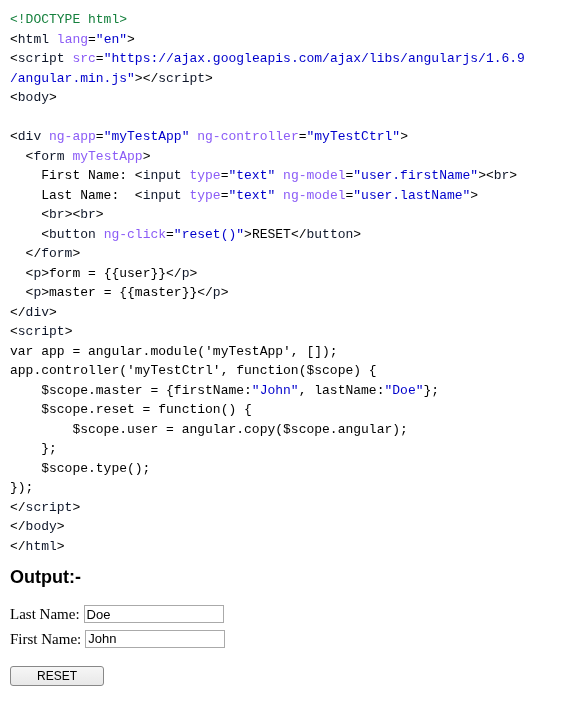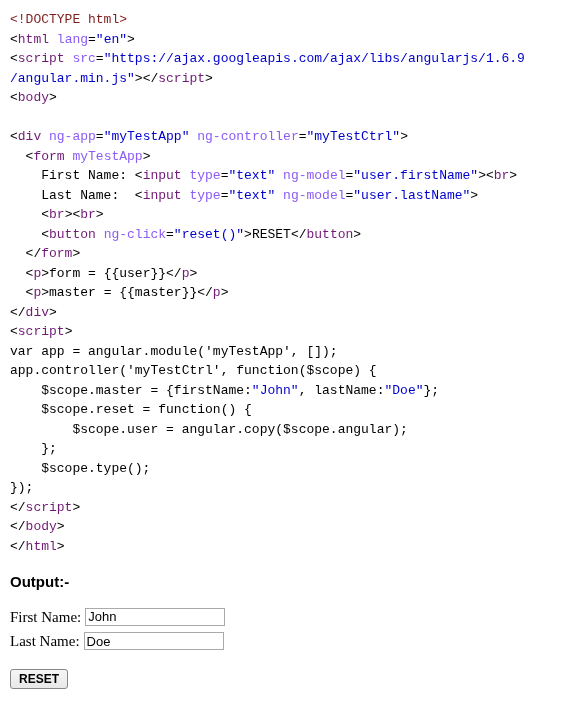--- a/index.html
+++ b/index.html
@@ -8,29 +8,29 @@
       font-family: Consolas, 'Courier New', monospace;
       font-size: 13px;
       line-height: 1.5;
       color: #000;
       background: #fff;
     }
     .code-block {
       white-space: pre;
       margin-bottom: 8px;
     }
-    .gray { color: #7f1d1d; }
-    .red { color: #701a75; }
+    .gray { color: #15803d; }
+    .red { color: #0f172a; }
     .blue { color: #0000cc; }
     .teal { color: #8b5cf6; }
     .output-heading {
       font-family: Arial, sans-serif;
       font-weight: bold;
-      font-size: 15px;
-      margin: 15px 0 12px 0;
+      font-size: 18px;
+      margin: 8px 0 12px 0;
     }
     .form-section {
       font-family: 'Times New Roman', serif;
       font-size: 15px;
     }
     .form-row {
       margin: 2px 0;
       display: flex;
       align-items: center;
     }
@@ -42,28 +42,27 @@
       font-size: 13px;
       padding: 1px 2px;
       border: 1px solid #aaa;
       width: 140px;
       height: 18px;
       box-sizing: border-box;
     }
     .reset-btn {
       font-family: Arial, sans-serif;
       font-size: 12px;
-      padding: 2px 8px;
+      padding: 2px 26px;
       margin-top: 14px;
       margin-bottom: 14px;
       border: 1px solid #888;
       border-radius: 3px;
       background: linear-gradient(#f6f6f6, #e8e8e8);
       cursor: pointer;
-      font-weight: bold;
     }
     .output-line {
       font-family: 'Times New Roman', serif;
       font-size: 15px;
       margin: 14px 0;
     }
   </style>
 </head>
 <body>
 
@@ -93,23 +92,23 @@
 <span>    $scope.type();</span>
 <span>});</span>
 <span>&lt;/</span><span class="red">script</span><span>&gt;</span>
 <span>&lt;/</span><span class="red">body</span><span>&gt;</span>
 <span>&lt;/</span><span class="red">html</span><span>&gt;</span></div>
 
 <div class="output-heading">Output:-</div>
 
 <div class="form-section">
   <div class="form-row">
+    <span class="form-label">Last Name:</span>
+    <input class="form-input" type="text" value="Doe" style="">
+  </div>
+  <div class="form-row">
     <span class="form-label">First Name:</span>
     <input class="form-input" type="text" value="John" style="">
-  </div>
-  <div class="form-row">
-    <span class="form-label">Last Name:</span>
-    <input class="form-input" type="text" value="Doe" style="">
   </div>
   <button class="reset-btn">RESET</button>
   <div class="output-line">form = {"firstName":"John","lastName":"Doe"}</div>
   
 </div>
 
 </body></html>

